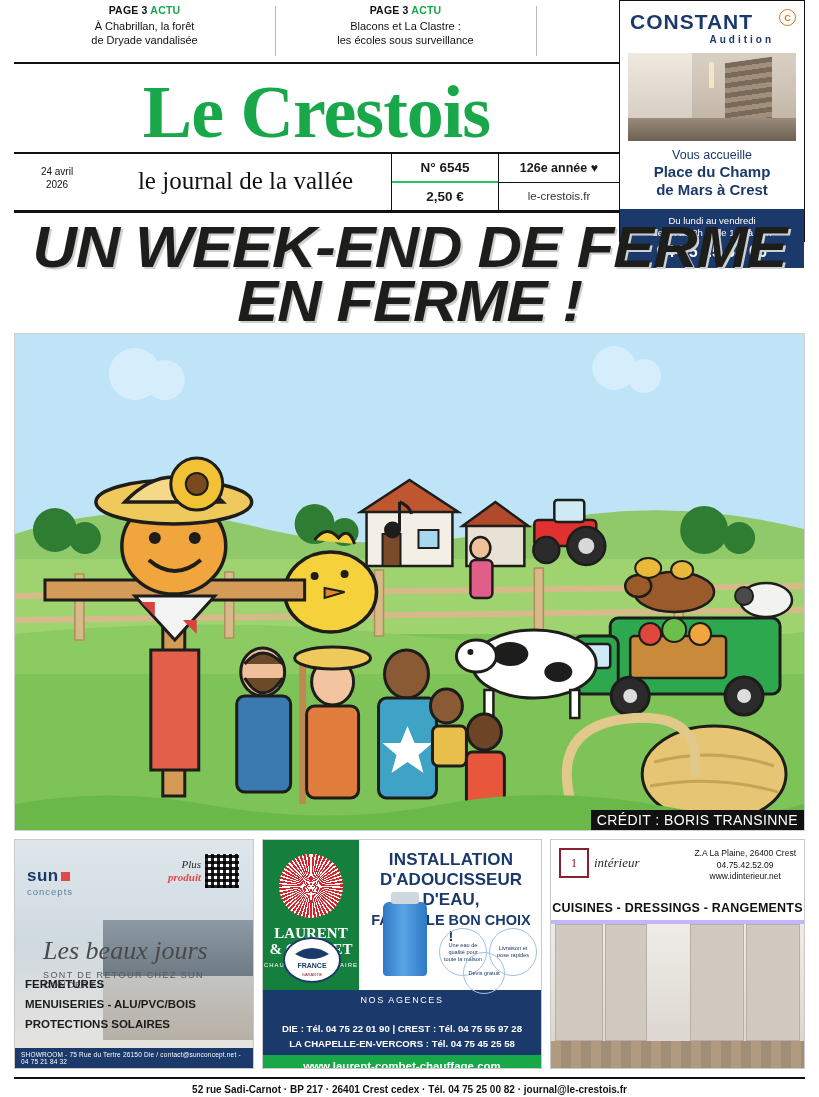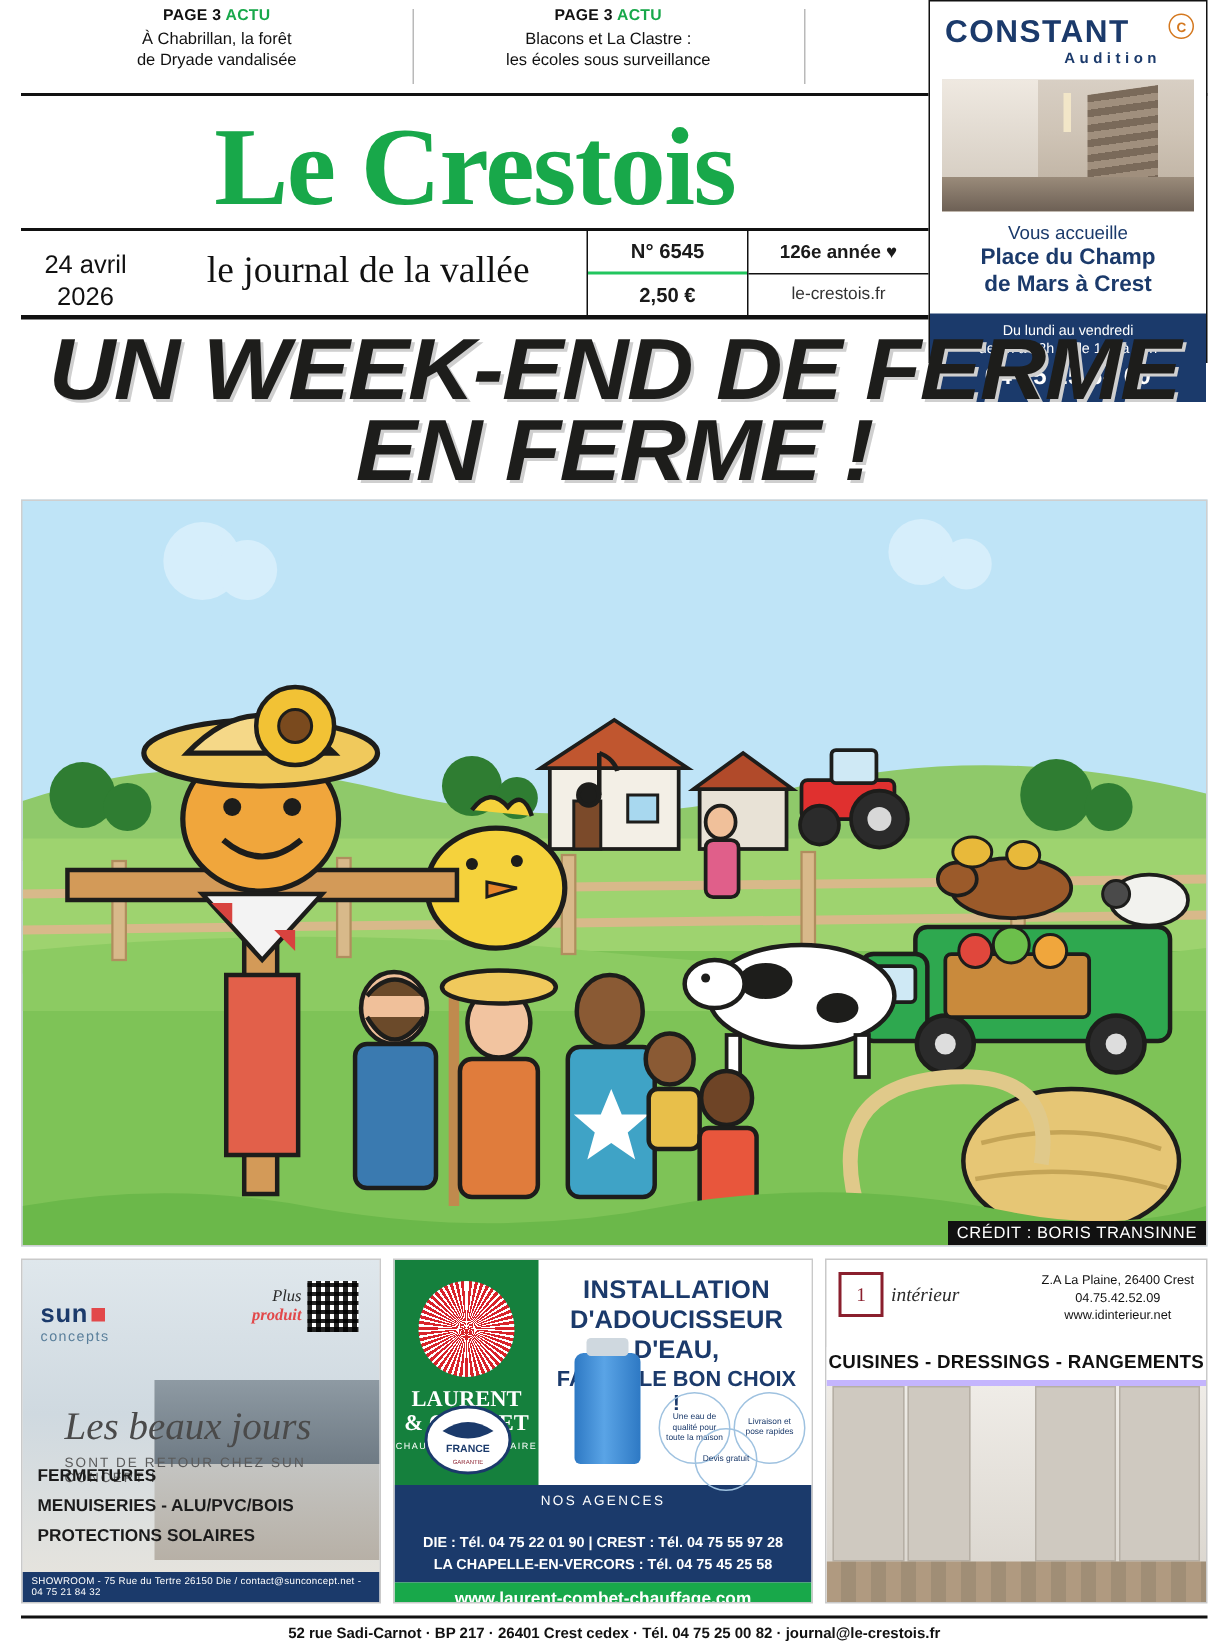--- a/index.html
+++ b/index.html
@@ -33,40 +33,40 @@
   .constant .c-place{font-size:15px;font-weight:bold;color:#1b3a6b;line-height:1.15;margin-top:1px;}
   .constant .c-bot{background:#1b3a6b;color:#fff;text-align:center;padding:6px 4px 7px;margin:6px 0 0;}
   .constant .c-hours{font-size:9.5px;line-height:1.35;}
   .constant .c-tel{font-size:16px;font-weight:bold;margin-top:3px;letter-spacing:.3px;}
 
   
   .masthead{position:relative;width:605px;}
   .nameplate{padding:14px 0 6px;border-bottom:2px solid #111;}
   .nameplate h1{margin:0;font-family:"Liberation Serif",serif;font-weight:bold;font-size:74px;line-height:.92;color:#18a84a;text-align:center;letter-spacing:-1px;}
   .infoline{display:flex;align-items:stretch;height:56px;border-bottom:3px solid #111;}
-  .info-date{width:86px;text-align:center;font-size:17px;line-height:1.25;padding-top:12px;color:#111;}
+  .info-date{width:86px;text-align:center;font-size:10px;line-height:1.25;padding-top:12px;color:#111;}
   .info-tag{flex:1;text-align:center;font-family:"Liberation Serif",serif;font-size:25px;padding-top:13px;color:#111;}
   .info-num{width:106px;text-align:center;border-left:1px solid #111;display:flex;flex-direction:column;}
   .info-num .n{flex:1;display:flex;align-items:center;justify-content:center;font-size:13.5px;font-weight:bold;border-bottom:2px solid #22c55e;}
   .info-num .p{flex:1;display:flex;align-items:center;justify-content:center;font-size:13.5px;font-weight:bold;}
   .info-year{width:120px;text-align:center;border-left:1px solid #111;display:flex;flex-direction:column;}
   .info-year .y{flex:1;display:flex;align-items:center;justify-content:center;font-size:12.5px;font-weight:bold;border-bottom:1px solid #111;}
   .info-year .w{flex:1;display:flex;align-items:center;justify-content:center;font-size:11.5px;color:#333;}
 
   
   .headline{padding:8px 0 0;}
   .headline .l1, .headline .l2{
     font-family:"Liberation Sans",sans-serif;font-weight:bold;font-style:italic;
     color:#1d1d1b;letter-spacing:-1px;line-height:.9;text-shadow:2px 2px 0 #cfcfcf;}
   .headline .l1{font-size:58px;text-align:center;transform:scaleX(1.06);}
   .headline .l2{font-size:58px;text-align:center;transform:scaleX(1.06);margin-top:2px;}
 
   
   .illus{position:relative;height:496px;margin-top:6px;border:1px solid #cfcfcf;overflow:hidden;background:#bfe2f5;}
-  .credit{position:absolute;right:0;bottom:0;background:#111;color:#fff;font-size:11px;letter-spacing:.4px;padding:2px 6px;text-align:center;}
+  .credit{position:absolute;right:0;bottom:0;background:#111;color:#fff;font-size:14px;letter-spacing:.4px;padding:2px 6px;text-align:center;}
 
   
   .adrow{display:flex;gap:8px;margin-top:8px;height:230px;}
   .ad{border:1px solid #c9c9c9;box-sizing:border-box;position:relative;overflow:hidden;background:#fff;}
   .ad-sun{width:240px;background:linear-gradient(180deg,#dfe7ec 0%,#cfd9e0 45%,#e9e5dd 100%);}
   .sun-logo{position:absolute;left:12px;top:26px;font-size:17px;font-weight:bold;color:#1b3a6b;letter-spacing:.5px;}
   .sun-logo .sq{display:inline-block;width:9px;height:9px;background:#e2484a;margin-left:2px;}
   .sun-logo .sub{display:block;font-size:9.5px;font-weight:normal;color:#5a7f9b;letter-spacing:1px;}
   .sun-script{position:absolute;left:28px;top:96px;font-family:"Liberation Serif",serif;font-style:italic;font-size:26px;color:#4a4a4a;}
   .sun-script .sub{display:block;font-family:"Liberation Sans",sans-serif;font-style:normal;font-size:9px;letter-spacing:1.4px;color:#5a5a5a;margin-top:4px;}

